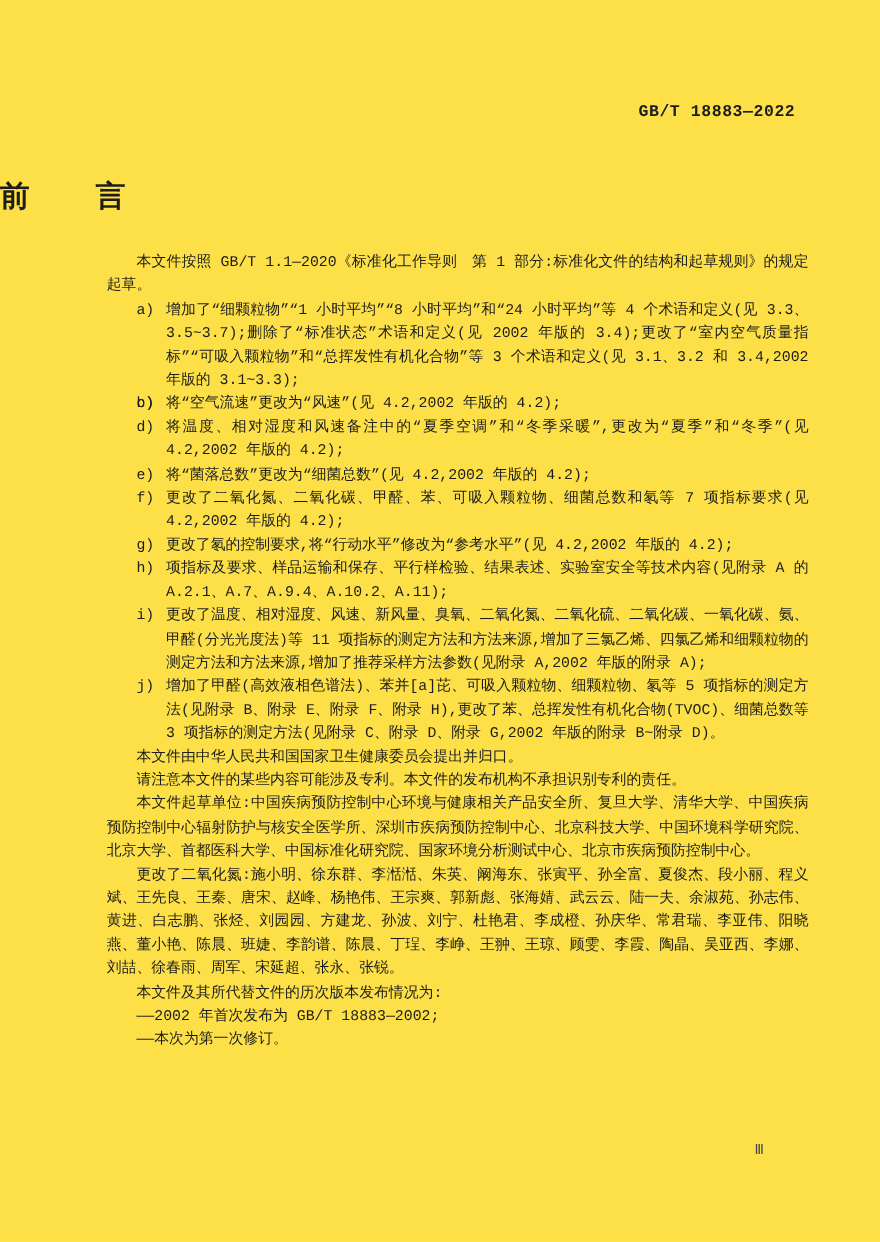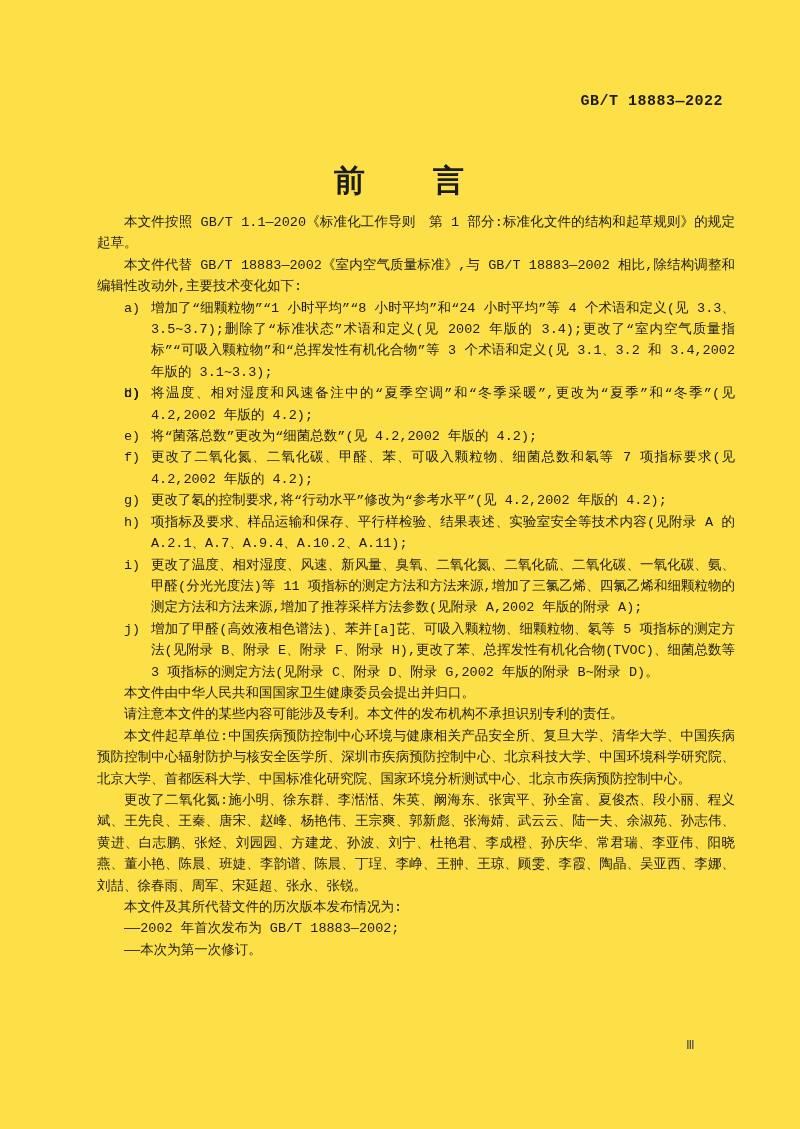--- a/index.html
+++ b/index.html
@@ -24,29 +24,29 @@
     font-weight: bold;
     letter-spacing: 0.5px;
     white-space: nowrap;
   }
   .doc-title {
     position: absolute;
     top: 160px;
     left: 0;
     width: 100%;
     margin: 0;
-    text-align: center;
-    font-size: 31px;
+    text-align: left;
+    font-size: 27px;
     font-weight: bold;
     letter-spacing: 2px;
   }
   .body-text {
     position: absolute;
     left: 97px;
-    top: 212px;
+    top: 229px;
     width: 638px;
     font-size: 13.5px;
     line-height: 21.4px;
     text-align: justify;
     text-justify: inter-ideograph;
   }
   .para {
     margin: 0;
     text-indent: 2em;
   }
@@ -83,32 +83,32 @@
 <div class="page">
 
   <div class="header-code">GB/T 18883—2022</div>
 
   <h1 class="doc-title">前　　言</h1>
 
   <div class="body-text">
 
     <p class="para">本文件按照 GB/T 1.1—2020《标准化工作导则　第 1 部分:标准化文件的结构和起草规则》的规定起草。</p>
 
-    <p class="para">本文件代替 GB/T 18883—2002《室内空气质量标准》,与 GB/T 18883—2002 相比,除结构调整和编辑性改动外,主要技术变化如下:</p>
 
     <div class="changes-list">
       <div class="change-item">
         <span class="item-label">a)</span>
         <span>增加了“细颗粒物”“1 小时平均”“8 小时平均”和“24 小时平均”等 4 个术语和定义(见 3.3、3.5~3.7);删除了“标准状态”术语和定义(见 2002 年版的 3.4);更改了“室内空气质量指标”“可吸入颗粒物”和“总挥发性有机化合物”等 3 个术语和定义(见 3.1、3.2 和 3.4,2002 年版的 3.1~3.3);</span>
       </div>
       <div class="change-item">
         <span class="item-label">b)</span>
       </div>
       <div class="change-item">
         <span class="item-label">c)</span>
+        <span>将“空气流速”更改为“风速”(见 4.2,2002 年版的 4.2);</span>
       </div>
       <div class="change-item">
         <span class="item-label">d)</span>
         <span>将温度、相对湿度和风速备注中的“夏季空调”和“冬季采暖”,更改为“夏季”和“冬季”(见 4.2,2002 年版的 4.2);</span>
       </div>
       <div class="change-item">
         <span class="item-label">e)</span>
         <span>将“菌落总数”更改为“细菌总数”(见 4.2,2002 年版的 4.2);</span>
       </div>
       <div class="change-item">

